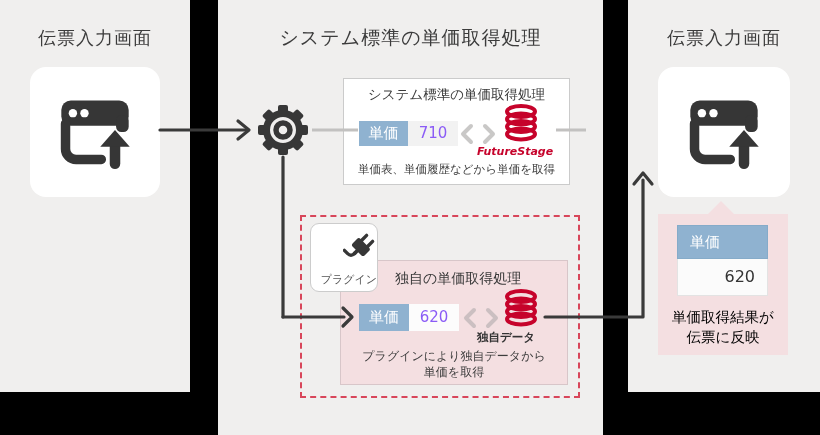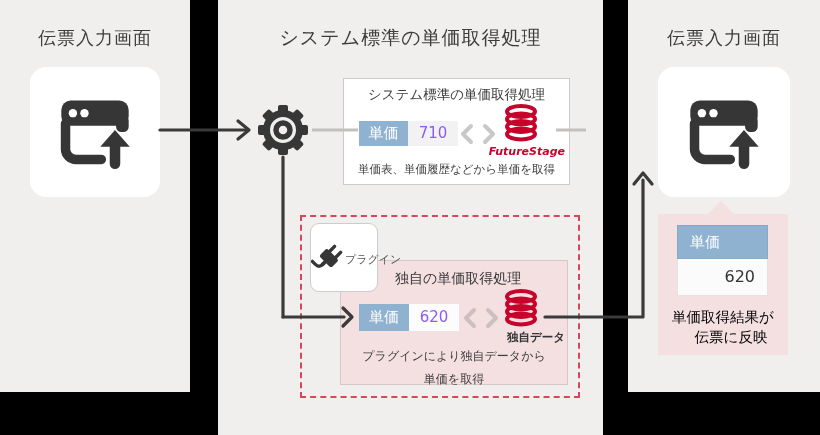--- a/index.html
+++ b/index.html
@@ -39,51 +39,51 @@
     position:absolute;background:#8fb2d0;color:#fff;text-align:center;
     font-size:15px;box-sizing:border-box;
   }
   .price-value{
     position:absolute;color:#8b5cf6;text-align:center;font-size:15px;box-sizing:border-box;
   }
   .std-box .price-label{left:15px;top:42px;width:49px;height:25px;line-height:25px;}
   .std-box .price-value{left:64px;top:42px;width:50px;height:25px;line-height:25px;background:#f2f2f2;}
   .std-box .dbl-arrow{position:absolute;left:116px;top:44px;}
   .std-box .db-icon{position:absolute;left:157px;top:25px;}
-  .ds-label{position:absolute;text-align:right;font-weight:bold;white-space:nowrap;}
+  .ds-label{position:absolute;text-align:left;font-weight:bold;white-space:nowrap;}
   .std-box .ds-label{left:133px;top:66px;width:88px;font-size:11px;font-style:italic;color:#c6032b;}
   .std-caption{position:absolute;left:0;bottom:7px;width:100%;text-align:center;
     font-size:11.5px;color:#3d3d3d;white-space:nowrap;}
 
   .dashed-box{
     position:absolute;left:300px;top:215px;width:280px;height:183px;
     border:2px dashed #d8465a;box-sizing:border-box;background:transparent;
   }
   .plugin-badge{
     position:absolute;left:310px;top:223px;width:68px;height:69px;
     background:#fff;border:1px solid #ccc;border-radius:9px;box-sizing:border-box;
-    display:flex;flex-direction:row;align-items:center;z-index:5;
+    display:flex;flex-direction:column;align-items:flex-end;z-index:5;
   }
   .plugin-badge svg{margin-top:7px;}
   .plugin-label{font-size:11px;color:#555;margin-top:3px;white-space:nowrap;}
 
   .custom-box{
     position:absolute;left:340px;top:260px;width:228px;height:125px;
     background:#f4dfe1;border:1px solid #d8c6c9;box-sizing:border-box;z-index:3;
   }
   .custom-header{position:absolute;left:54px;top:9px;font-size:14px;color:#3a3a3a;white-space:nowrap;}
   .custom-box .price-label{left:18px;top:43px;width:50px;height:27px;line-height:27px;}
   .custom-box .price-value{left:68px;top:43px;width:50px;height:27px;line-height:27px;background:#fcfcfc;}
   .custom-box .dbl-arrow{position:absolute;left:122px;top:46px;}
   .custom-box .db-icon{position:absolute;left:160px;top:28px;}
   .custom-box .ds-label{left:136px;top:69px;width:88px;font-size:11.5px;color:#333;}
   .custom-caption{position:absolute;left:0;width:100%;text-align:center;
     font-size:12px;color:#3d3d3d;white-space:nowrap;}
   .custom-caption.l1{top:87px;}
-  .custom-caption.l2{top:103px;margin-top:7px;}
+  .custom-caption.l2{top:103px;}
 
   .callout{
     position:absolute;left:658px;top:214px;width:130px;height:141px;
     background:#f4dfe1;z-index:3;
   }
   .callout-pointer{
     position:absolute;left:50px;top:-13px;width:0;height:0;
     border-left:13px solid transparent;border-right:13px solid transparent;
     border-bottom:13px solid #f4dfe1;
   }
@@ -92,21 +92,21 @@
     background:#8fb2d0;border:1px solid #85abc9;box-sizing:border-box;
     height:34px;line-height:32px;color:#fff;font-size:15px;padding-left:12px;
   }
   .result-value{
     background:#fbfbfb;border:1px solid #e3e3e3;border-top:none;box-sizing:border-box;
     height:37px;line-height:36px;color:#333;font-size:16px;text-align:right;padding-right:12px;
   }
   .callout-caption{position:absolute;left:0;width:100%;text-align:center;
     font-size:14.5px;color:#000000;white-space:nowrap;}
   .callout-caption.l1{top:94px;}
-  .callout-caption.l2{top:114px;margin-left:8px;}
+  .callout-caption.l2{top:114px;}
 
   .connectors{position:absolute;left:0;top:0;z-index:20;pointer-events:none;}
   .connectors .dark{stroke:#3a3a3a;stroke-width:3.2;fill:none;stroke-linecap:round;stroke-linejoin:round;}
   .connectors .gray{stroke:#c2c1c0;stroke-width:3;fill:none;}
 </style>
 </head>
 <body>
 
 <div class="stage">
 

